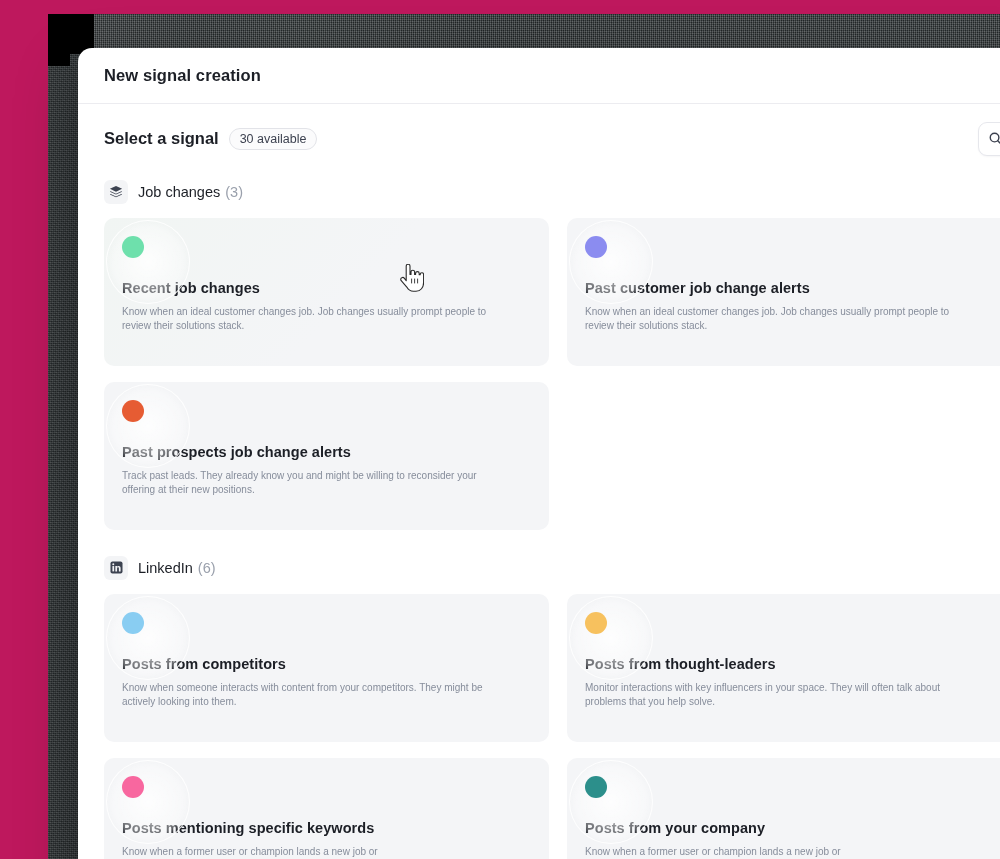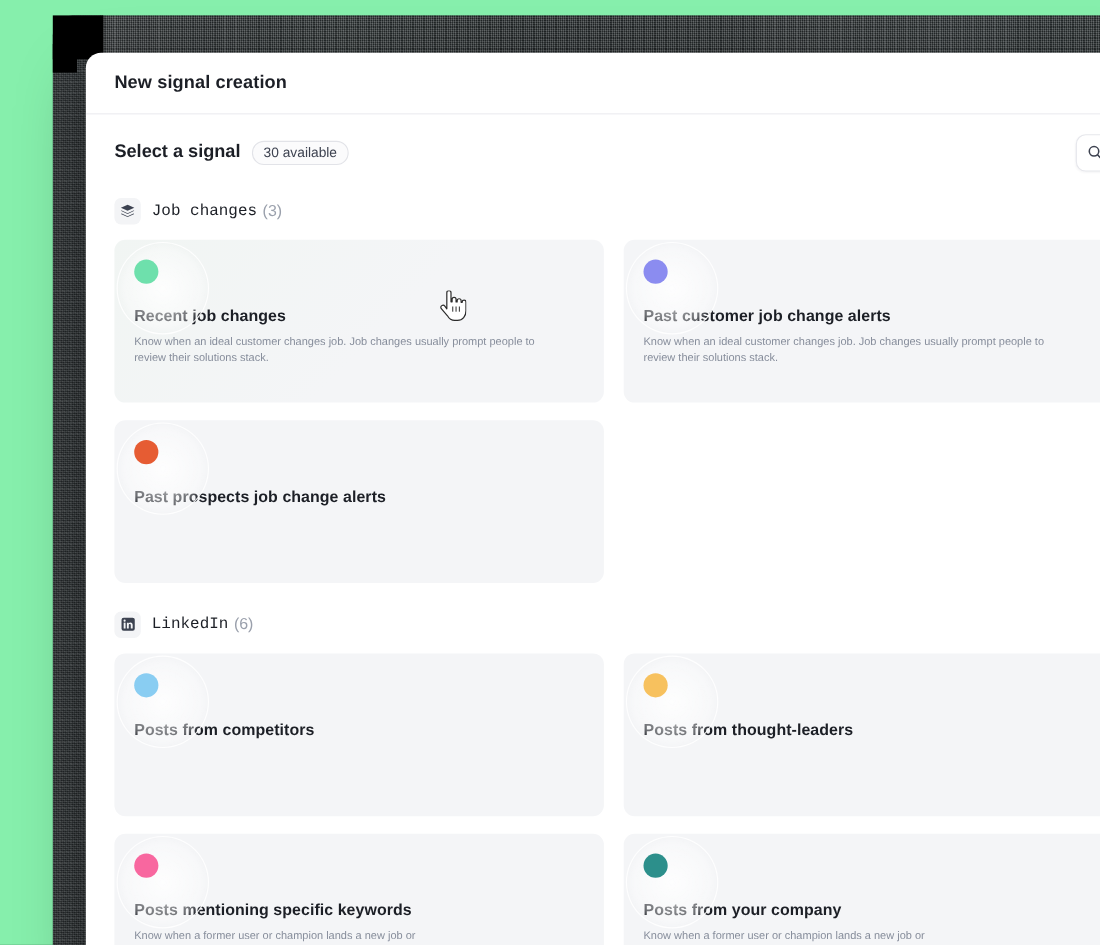--- a/index.html
+++ b/index.html
@@ -4,21 +4,21 @@
 <title>New signal creation</title>
 <style>
   * { box-sizing: border-box; margin: 0; padding: 0; }
   html, body {
     width: 1000px; height: 859px;
     overflow: hidden;
     background: #000000;
     font-family: "Liberation Sans", sans-serif;
   }
 
-  #stage { position: relative; width: 1000px; height: 859px; background: #86efac; overflow: hidden; }
+  #stage { position: relative; width: 1000px; height: 859px; background: #be185d; overflow: hidden; }
 
   
   .backdrop {
     position: absolute;
     left: 48px; top: 14px; right: 0; bottom: 0;
     background:
       linear-gradient(90deg, #2f3436 0%, #242a2c 8%, #1d2426 16%, #222a2b 26%, #1a2123 45%, #1d2426 70%, #20282a 100%);
     border-top-left-radius: 18px;
   }
   .backdrop-noise {
@@ -129,21 +129,21 @@
   }
 
   .group { margin-bottom: 4px; }
   .group-header { display: flex; align-items: center; gap: 10px; margin-bottom: 14px; }
   .group-icon {
     width: 24px; height: 24px; border-radius: 6px;
     background: #f3f4f6;
     display: flex; align-items: center; justify-content: center;
     color: #3c4250;
   }
-  .group-name { font-size: 14.5px; color: #1c1f26; font-weight: 500; font-family: Liberation Mono, monospace; }
+  .group-name { font-size: 14.5px; color: #1c1f26; font-weight: 500; }
   .group-count { font-size: 14.5px; color: #9aa0ac; font-weight: 400; margin-left: -5px; }
 
   .cards-grid {
     display: grid;
     grid-template-columns: 1fr 1fr;
     gap: 16px 18px;
     margin-bottom: 26px;
   }
 
   .signal-card {
@@ -247,20 +247,21 @@
               <div class="signal-card">
                 <div class="dot-halo"></div>
                 <div class="dot" style="background: rgb(139, 140, 240);"></div>
                 <div class="card-title">Past customer job change alerts</div>
                 <div class="card-desc">Know when an ideal customer changes job. Job changes usually prompt people to review their solutions stack.</div>
               </div>
               <div class="signal-card">
                 <div class="dot-halo"></div>
                 <div class="dot" style="background: rgb(230, 92, 51);"></div>
                 <div class="card-title">Past prospects job change alerts</div>
+                <div class="card-desc">Track past leads. They already know you and might be willing to reconsider your offering at their new positions.</div>
               </div>
             </div>
           </div>
           <div class="group">
             <div class="group-header">
               <span class="group-icon">
                 <svg width="13" height="13" viewBox="0 0 16 16" fill="currentColor">
                   <rect x="0.6" y="0.6" width="14.8" height="14.8" rx="2.4" fill="currentColor"></rect>
                   <rect x="3.0" y="6.2" width="2.1" height="6.6" fill="#f3f4f6"></rect>
                   <circle cx="4.05" cy="4.0" r="1.22" fill="#f3f4f6"></circle>
@@ -268,25 +269,27 @@
                 </svg>
               </span>
               <span class="group-name">LinkedIn</span>
               <span class="group-count">(6)</span>
             </div>
             <div class="cards-grid">
               <div class="signal-card">
                 <div class="dot-halo"></div>
                 <div class="dot" style="background: rgb(137, 205, 242);"></div>
                 <div class="card-title">Posts from competitors</div>
+                <div class="card-desc">Know when someone interacts with content from your competitors. They might be actively looking into them.</div>
               </div>
               <div class="signal-card">
                 <div class="dot-halo"></div>
                 <div class="dot" style="background: rgb(247, 193, 94);"></div>
                 <div class="card-title">Posts from thought-leaders</div>
+                <div class="card-desc">Monitor interactions with key influencers in your space. They will often talk about problems that you help solve.</div>
               </div>
               <div class="signal-card">
                 <div class="dot-halo"></div>
                 <div class="dot" style="background: rgb(248, 103, 159);"></div>
                 <div class="card-title">Posts mentioning specific keywords</div>
                 <div class="card-desc">Know when a former user or champion lands a new job or</div>
               </div>
               <div class="signal-card">
                 <div class="dot-halo"></div>
                 <div class="dot" style="background: rgb(44, 143, 139);"></div>

